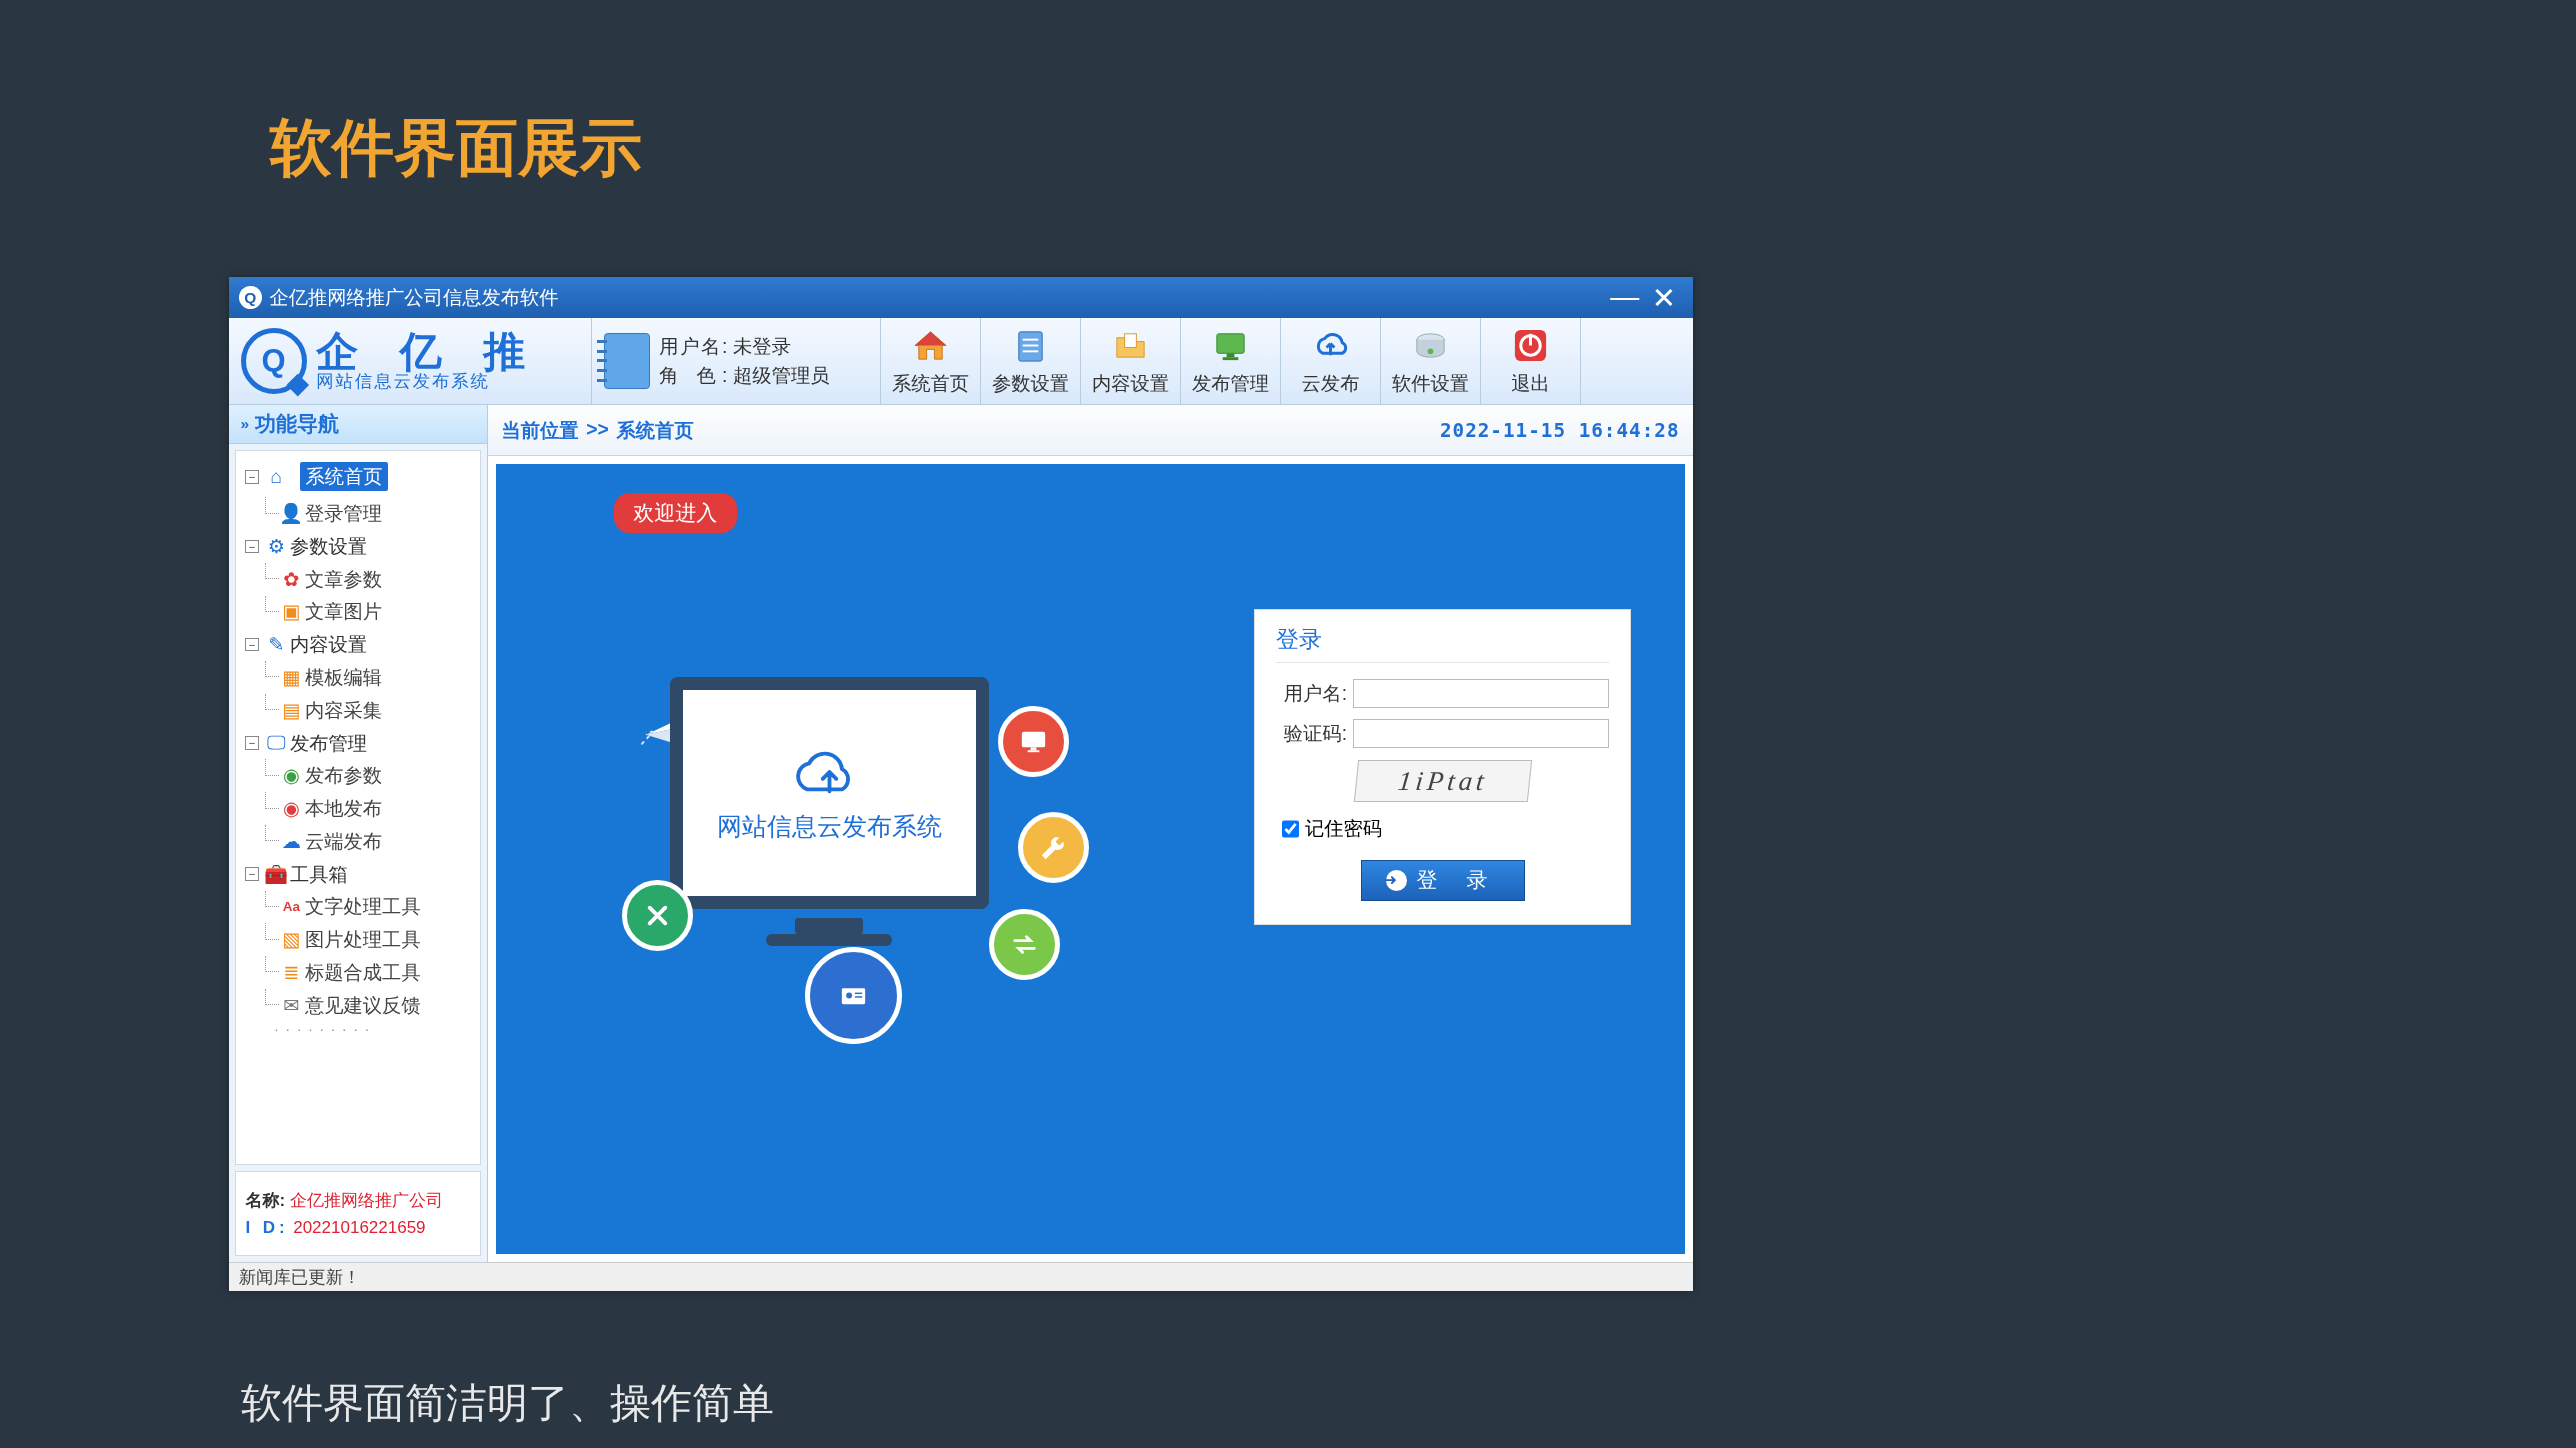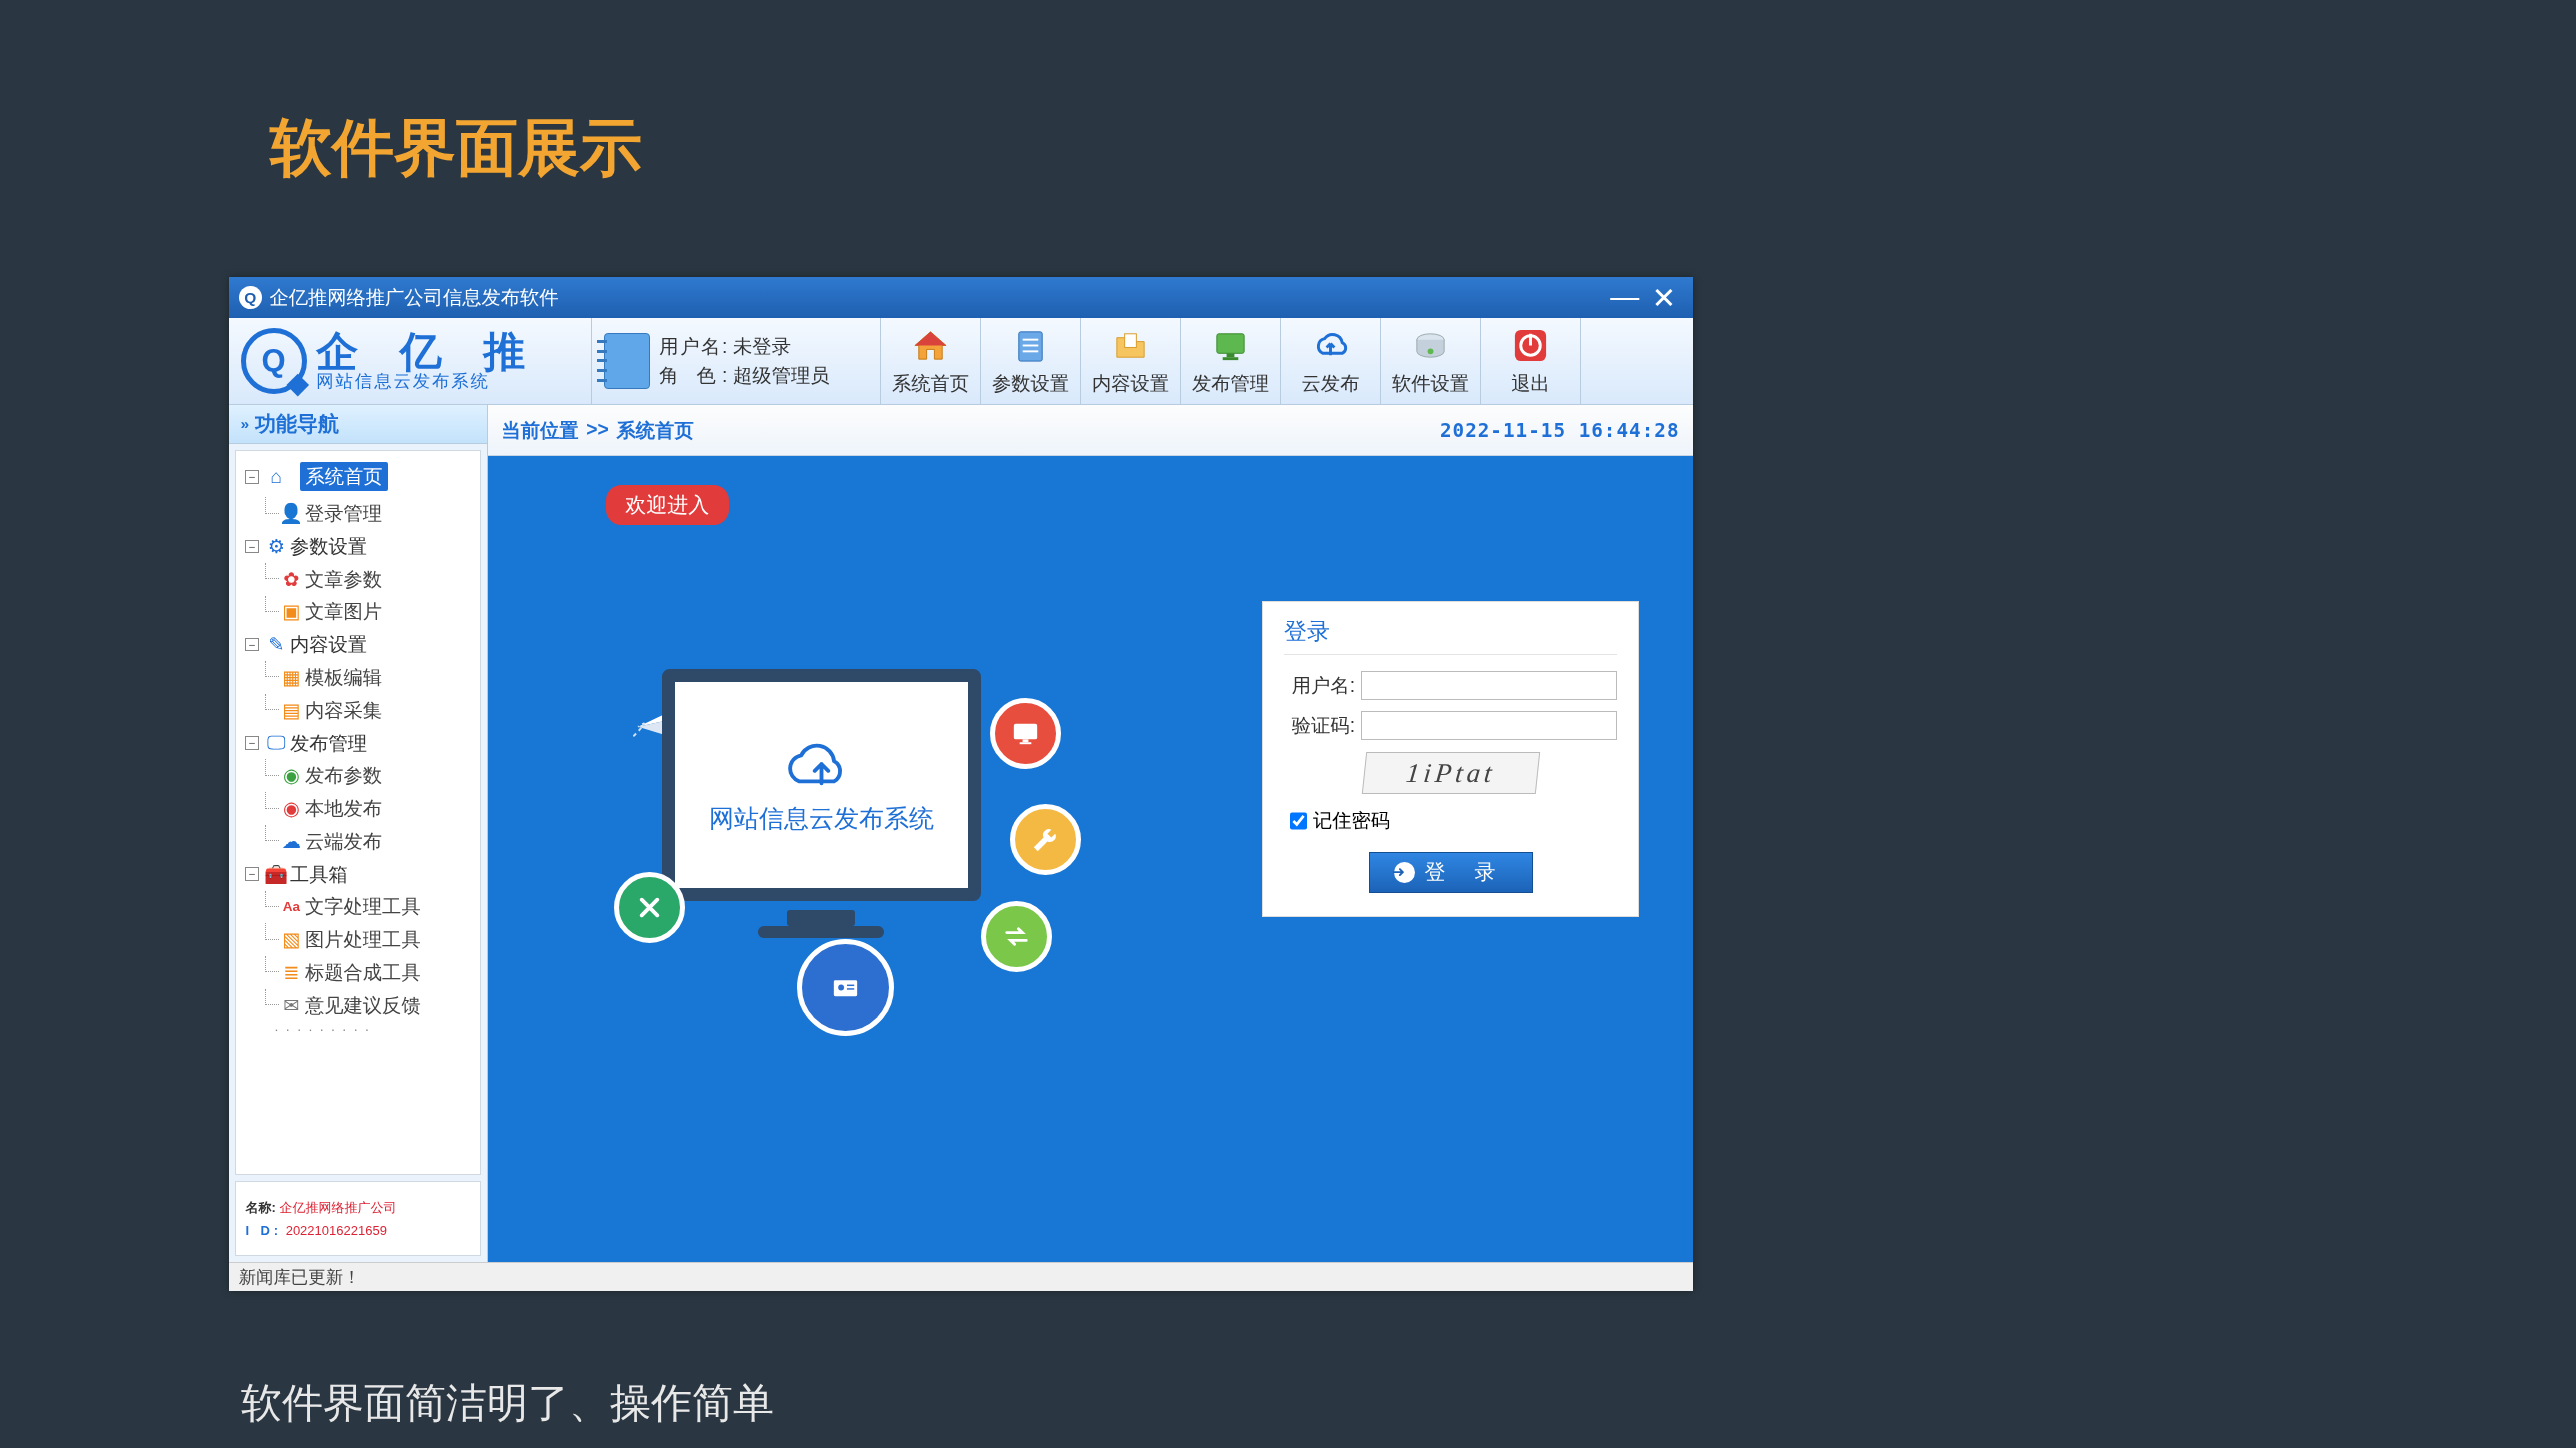--- a/index.html
+++ b/index.html
@@ -195,21 +195,21 @@
     background: #1e6fd6; color: #fff; padding: 1px 5.8px; border-radius: 1.9px;
   }
   .nav-label { color: #333; }
   .nav-row.child .nav-label { color: #444; }
   .nav-sep { color: #888; letter-spacing: 1.9px; padding-left: 39px; font-size: 13.5px; }
   .sidebar-footer {
     background: #fff;
     margin: 0 5.8px 5.8px 5.8px;
     border: 1px solid #d0d8e2;
     padding: 11.6px 9.7px;
-    font-size: 13px;
+    font-size: 17px;
   }
   .sidebar-footer .row { margin: 5.8px 0; }
   .sf-label { color: #333; font-weight: bold; }
   .sf-name { color: #d23; }
   .sf-idlabel { color: #1e6fd6; font-weight: bold; letter-spacing: 3.9px; }
   .sf-id { color: #d23; }
   
   .content {
     flex: 1;
     display: flex;
@@ -224,21 +224,21 @@
     padding: 0 13.5px;
     font-size: 19.3px;
   }
   .bc1 { color: #1e6fd6; font-weight: bold; }
   .bc-sep { color: #1e6fd6; margin: 0 7.7px; font-weight: bold; }
   .bc2 { color: #1e6fd6; font-weight: bold; }
   .bc-spacer { flex: 1; }
   .bc-time { color: #1e6fd6; font-weight: bold; font-family: monospace; letter-spacing: 1px; }
   .main-panel {
     flex: 1;
-    margin: 0;
+    margin: 8px;
     background: #1876d4;
     position: relative;
     overflow: hidden;
   }
   .welcome-pill {
     position: absolute;
     left: 118px; top: 29px;
     background: #e23b3b;
     color: #fff;
     padding: 5.8px 19.3px;

